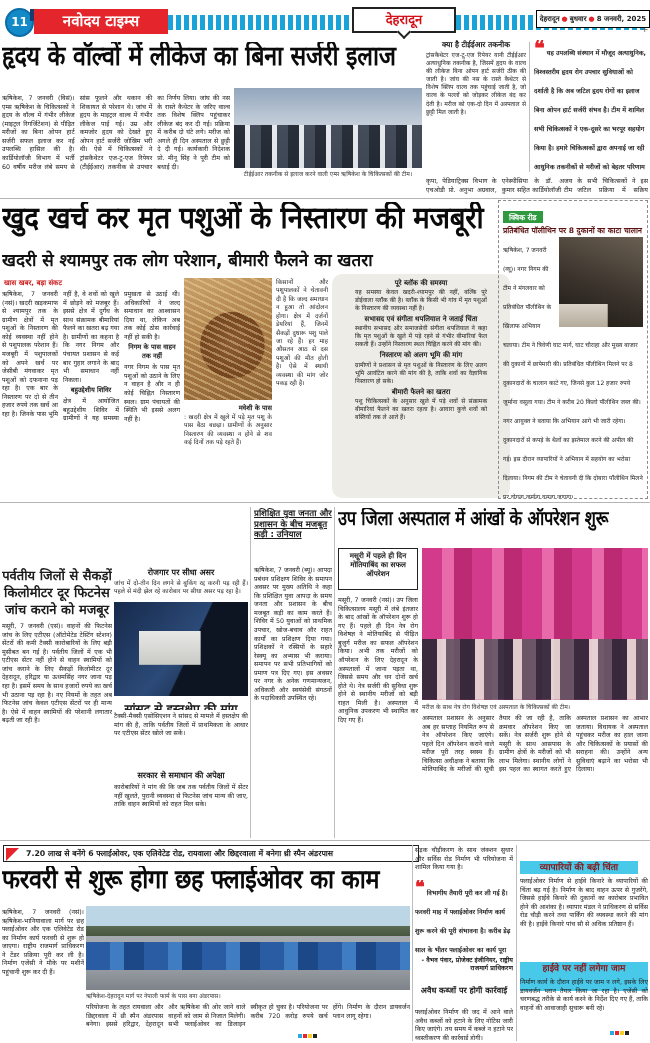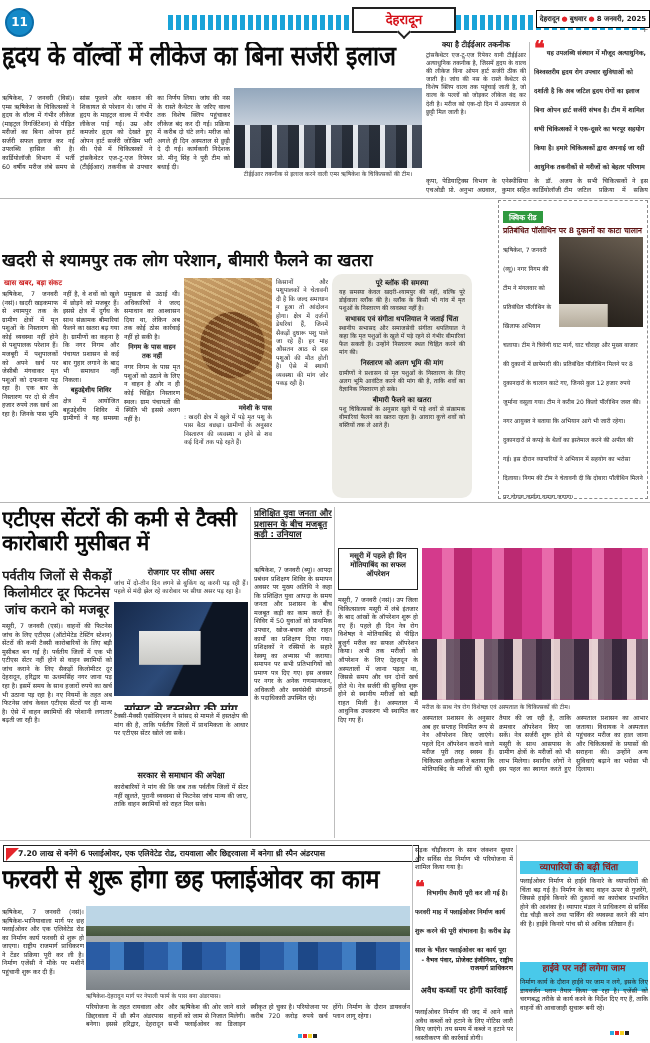--- a/index.html
+++ b/index.html
@@ -59,22 +59,22 @@
   #cattle-lead p{margin:0 0 2px 0;}
   #cattle-lead h5{margin:2px 0;font-size:6.6px;text-align:center;}
   #ph-cow{left:184px;top:278px;width:88px;height:122px;
     background:
       repeating-linear-gradient(25deg,rgba(246,222,164,.4) 0 2px,rgba(0,0,0,0) 2px 6px),
       radial-gradient(62% 46% at 55% 55%,#8a5a33 0%,#74451f 58%,rgba(0,0,0,0) 60%),
       linear-gradient(160deg,#c9a06b,#a87a45 55%,#8a5f33);}
   #cattle-cap{left:184px;top:404px;width:88px;height:94px;font-size:6.2px;line-height:1.35;text-align:justify;overflow:hidden;}
   #cattle-cap .lead{display:block;text-align:right;font-weight:bold;font-size:6.6px;}
   #cattle-mid{left:276px;top:278px;width:52px;height:220px;font-size:6.2px;}
-  #graybox{left:332px;top:274px;width:140px;height:224px;background:#edece6;border-radius:10px;
-           padding:5px 7px;box-sizing:border-box;overflow:hidden;}
+  #graybox{left:332px;top:274px;width:178px;height:224px;background:#edece6;border-radius:10px;
+           padding:5px 23px;box-sizing:border-box;overflow:hidden;}
   #graybox h4{margin:0 0 1px 0;font-size:6.9px;text-align:center;line-height:1.2;}
   #graybox p{margin:0 0 3px 0;font-size:6px;line-height:1.33;text-align:justify;}
 
   
   #quick{left:498px;top:200px;width:150px;height:299px;border:1px dashed #8a8a8a;
          padding:4px;box-sizing:border-box;overflow:hidden;}
   #quick .label{display:inline-block;background:#2f9a40;color:#fff;font-weight:bold;font-size:7.5px;
                 padding:1px 6px;margin-bottom:3px;}
   #quick h3{margin:0 0 2px 0;font-size:7.6px;color:#5d1212;text-align:left;line-height:1.2;}
   #ph-shop{float:right;width:84px;height:90px;margin:0 0 2px 3px;
@@ -112,21 +112,21 @@
     background:
       repeating-linear-gradient(90deg,rgba(38,40,52,.88) 0 15px,rgba(230,224,216,.88) 15px 24px,rgba(94,88,98,.88) 24px 38px) 0 100%/100% 40% no-repeat,
       repeating-linear-gradient(90deg,#d43a8c 0 20px,#e86aab 20px 32px,#bb2a72 32px 50px);}
   #eye-cap{left:422px;top:703px;width:226px;height:9px;font-size:6px;color:#333;overflow:hidden;}
   #eye-body2{left:422px;top:714px;width:226px;height:124px;columns:3;column-gap:5px;}
 
   
   #hr3{top:840px;}
   #banner{left:3px;top:845px;width:416px;height:17px;border:1px solid #222;background:#fff;
           font-size:7.8px;font-weight:bold;line-height:16px;white-space:nowrap;overflow:hidden;
-          padding-left:14px;box-sizing:border-box;}
+          padding-left:22px;box-sizing:border-box;}
   #banner .tri{position:absolute;left:2px;top:2px;width:0;height:0;
                border-top:13px solid #e4252b;border-right:13px solid transparent;}
   #fly-hl{left:2px;top:866px;width:418px;height:38px;font-size:26px;}
   #fly-hl .fit{transform:scaleX(.9);}
   #fly-left{left:2px;top:908px;width:82px;height:132px;}
   #ph-fly{left:86px;top:906px;width:324px;height:84px;
     background:
       linear-gradient(180deg,#bcd6e6 0%,#bcd6e6 24%,#5a6b52 24%,#46553f 36%,rgba(0,0,0,0) 36%),
       repeating-linear-gradient(90deg,#2a5ca4 0 24px,#3f7cc2 24px 38px,#1d4888 38px 58px) 0 36px/100% 28px no-repeat,
       linear-gradient(180deg,#b0b6ba 0%,#9aa0a5 70%,#7d8388 100%);}
@@ -152,20 +152,21 @@
   #dots1{left:298px;top:1034px;}
   #dots2{left:610px;top:1031px;}
   .d1{background:#29abe2;} .d2{background:#e8232a;} .d3{background:#f5d020;} .d4{background:#222;}
 </style>
 </head>
 <body>
 
 <div class="page">
 
   <div class="abs" id="pageno">11</div>
+  <div class="abs" id="masthead">नवोदय टाइम्स</div>
   <div class="abs" id="hdr-stripes"></div>
   <div class="abs" id="edition">देहरादून</div>
   <div class="abs" id="datebox">
     <span>देहरादून</span><span class="dot">●</span><span>बुधवार</span><span class="dot">●</span><span>8 जनवरी, 2025</span>
   </div>
   <div class="abs" id="plus-tr">+</div>
 
   <div class="abs hl" id="heart-hl"><span class="fit">हृदय के वॉल्वों में लीकेज का बिना सर्जरी इलाज</span></div>
   <div class="abs bt" id="heart-body">ऋषिकेश, 7 जनवरी (विसं)। एम्स ऋषिकेश के चिकित्सकों ने हृदय के वॉल्व में गंभीर लीकेज (माइट्रल रिगर्जिटेशन) से पीड़ित मरीजों का बिना ओपन हार्ट सर्जरी सफल इलाज कर नई उपलब्धि हासिल की है। कार्डियोलॉजी विभाग में भर्ती 60 वर्षीय मरीज लंबे समय से सांस फूलने और थकान की शिकायत से परेशान थे। जांच में हृदय के माइट्रल वाल्व में गंभीर लीकेज पाई गई। उम्र और कमजोर हृदय को देखते हुए ओपन हार्ट सर्जरी जोखिम भरी थी। ऐसे में चिकित्सकों ने ट्रांसकैथेटर एज-टू-एज रिपेयर (टीईईआर) तकनीक से उपचार का निर्णय लिया। जांघ की नस के रास्ते कैथेटर के जरिए वाल्व तक विशेष क्लिप पहुंचाकर लीकेज बंद कर दी गई। प्रक्रिया में करीब दो घंटे लगे। मरीज को अगले ही दिन अस्पताल से छुट्टी दे दी गई। कार्यकारी निदेशक प्रो. मीनू सिंह ने पूरी टीम को बधाई दी।</div>
   <div class="abs" id="ph-team"></div>
@@ -176,20 +177,21 @@
   </div>
   <div class="vr" id="vr-teer"></div>
   <div class="abs" id="quote-box">
     <span class="qmark">❝</span>
     <span class="qtext">यह उपलब्धि संस्थान में मौजूद अत्याधुनिक, विश्वस्तरीय हृदय रोग उपचार सुविधाओं को दर्शाती है कि अब जटिल हृदय रोगों का इलाज बिना ओपन हार्ट सर्जरी संभव है। टीम में शामिल सभी चिकित्सकों ने एक-दूसरे का भरपूर सहयोग किया है। हमारे चिकित्सकों द्वारा अपनाई जा रही आधुनिक तकनीकों से मरीजों को बेहतर परिणाम मिल रहे हैं।</span>
     
   </div>
   <div class="abs bt" id="heart-body2">कृपा, पेडियाट्रिक्स विभाग के एचओडी प्रो. अनुभा अग्रवाल, एनेस्थीसिया के डॉ. अजय कुमार सहित कार्डियोलॉजी टीम के सभी चिकित्सकों ने इस जटिल प्रक्रिया में सक्रिय भागीदारी निभाई।</div>
   <div class="hline" id="hr1"></div>
 
+  <div class="abs hl" id="cattle-hl"><span class="fit">खुद खर्च कर मृत पशुओं के निस्तारण की मजबूरी</span></div>
   <div class="abs" id="cattle-sub">खदरी से श्यामपुर तक लोग परेशान, बीमारी फैलने का खतरा</div>
   <div class="abs" id="cattle-kicker">खास खबर, बड़ा संकट</div>
   <div class="abs bt" id="cattle-lead">
     <p>ऋषिकेश, 7 जनवरी (नसं)। खदरी खड़कमाफ से श्यामपुर तक के ग्रामीण क्षेत्रों में मृत पशुओं के निस्तारण की कोई व्यवस्था नहीं होने से पशुपालक परेशान हैं। मजबूरी में पशुपालकों को अपने खर्च पर जेसीबी मंगवाकर मृत पशुओं को दफनाना पड़ रहा है। एक बार के निस्तारण पर दो से तीन हजार रुपये तक खर्च आ रहा है। जिनके पास भूमि नहीं है, वे शवों को खुले में छोड़ने को मजबूर हैं। इससे क्षेत्र में दुर्गंध के साथ संक्रामक बीमारियां फैलने का खतरा बढ़ गया है। ग्रामीणों का कहना है कि नगर निगम और पंचायत प्रशासन से कई बार गुहार लगाने के बाद भी समाधान नहीं निकला।</p>
     <h5>बहुउद्देशीय शिविर</h5>
     <p>क्षेत्र में आयोजित बहुउद्देशीय शिविर में ग्रामीणों ने यह समस्या प्रमुखता से उठाई थी। अधिकारियों ने जल्द समाधान का आश्वासन दिया था, लेकिन अब तक कोई ठोस कार्रवाई नहीं हो सकी है।</p>
     <h5>निगम के पास वाहन तक नहीं</h5>
     <p>नगर निगम के पास मृत पशुओं को उठाने के लिए न वाहन है और न ही कोई चिह्नित निस्तारण स्थल। ग्राम पंचायतों की स्थिति भी इससे अलग नहीं है।</p>
   </div>
   <div class="abs" id="ph-cow"></div>
@@ -217,34 +219,34 @@
       <span class="qt">ऋषिकेश, 7 जनवरी (ब्यू)। नगर निगम की टीम ने मंगलवार को प्रतिबंधित पॉलीथिन के खिलाफ अभियान चलाया। टीम ने त्रिवेणी घाट मार्ग, घाट चौराहा और मुख्य बाजार की दुकानों में छापेमारी की। प्रतिबंधित पॉलीथिन मिलने पर 8 दुकानदारों के चालान काटे गए, जिनसे कुल 12 हजार रुपये जुर्माना वसूला गया। टीम ने करीब 20 किलो पॉलीथिन जब्त की। नगर आयुक्त ने बताया कि अभियान आगे भी जारी रहेगा। दुकानदारों से कपड़े के थैलों का इस्तेमाल करने की अपील की गई। इस दौरान व्यापारियों ने अभियान में सहयोग का भरोसा दिलाया। निगम की टीम ने चेतावनी दी कि दोबारा पॉलीथिन मिलने पर दोगुना जुर्माना वसूला जाएगा।</span>
     </div>
     
     
   </div>
   <div class="hline" id="hr2"></div>
 
   <div class="vr" id="vr-a"></div>
   <div class="vr" id="vr-b"></div>
 
-  <div class="abs hl" id="ats-hl">एटीएस सेंटरों की कमी से टैक्सी कारोबारी मुसीबत में</div>
   <div class="abs ch" id="ats-deck">पर्वतीय जिलों से सैकड़ों किलोमीटर दूर फिटनेस जांच कराने को मजबूर वाहन स्वामी</div>
   <div class="abs bt" id="ats-body">मसूरी, 7 जनवरी (एसं)। वाहनों की फिटनेस जांच के लिए एटीएस (ऑटोमेटेड टेस्टिंग स्टेशन) सेंटरों की कमी टैक्सी कारोबारियों के लिए बड़ी मुसीबत बन गई है। पर्वतीय जिलों में एक भी एटीएस सेंटर नहीं होने से वाहन स्वामियों को जांच कराने के लिए सैकड़ों किलोमीटर दूर देहरादून, हरिद्वार या ऊधमसिंह नगर जाना पड़ रहा है। इसमें समय के साथ हजारों रुपये का खर्च भी उठाना पड़ रहा है। नए नियमों के तहत अब फिटनेस जांच केवल एटीएस सेंटरों पर ही मान्य है। ऐसे में वाहन स्वामियों की परेशानी लगातार बढ़ती जा रही है।</div>
   <div class="abs ch" id="ats-h2">रोजगार पर सीधा असर</div>
   <div class="abs bt" id="ats-t2">जांच में दो-तीन दिन लगने से बुकिंग रद्द करनी पड़ रही हैं। पहले से मंदी झेल रहे कारोबार पर सीधा असर पड़ रहा है।</div>
   <div class="abs" id="ph-clip"></div>
   <div class="abs ch" id="ats-h3">सांसद से हस्तक्षेप की मांग</div>
   <div class="abs bt" id="ats-t3">टैक्सी-मैक्सी एसोसिएशन ने सांसद से मामले में हस्तक्षेप की मांग की है, ताकि पर्वतीय जिलों में प्राथमिकता के आधार पर एटीएस सेंटर खोले जा सकें।</div>
   <div class="abs ch" id="ats-h4">सरकार से समाधान की अपेक्षा</div>
   <div class="abs bt" id="ats-t4">कारोबारियों ने मांग की कि जब तक पर्वतीय जिलों में सेंटर नहीं खुलते, पुरानी व्यवस्था से फिटनेस जांच मान्य की जाए, ताकि वाहन स्वामियों को राहत मिल सके।</div>
 
   <div class="abs" id="training-hl">प्रशिक्षित युवा जनता और प्रशासन के बीच मजबूत कड़ी : उनियाल</div>
   <div class="abs bt" id="training-body">ऋषिकेश, 7 जनवरी (ब्यू)। आपदा प्रबंधन प्रशिक्षण शिविर के समापन अवसर पर मुख्य अतिथि ने कहा कि प्रशिक्षित युवा आपदा के समय जनता और प्रशासन के बीच मजबूत कड़ी का काम करते हैं। शिविर में 50 युवाओं को प्राथमिक उपचार, खोज-बचाव और राहत कार्यों का प्रशिक्षण दिया गया। प्रशिक्षकों ने रस्सियों के सहारे रेस्क्यू का अभ्यास भी कराया। समापन पर सभी प्रतिभागियों को प्रमाण पत्र दिए गए। इस अवसर पर नगर के अनेक गणमान्यजन, अधिकारी और स्वयंसेवी संगठनों के पदाधिकारी उपस्थित रहे।</div>
 
+  <div class="abs hl" id="eye-hl"><span class="fit">उप जिला अस्पताल में आंखों के ऑपरेशन शुरू</span></div>
   <div class="abs" id="eye-deck">मसूरी में पहले ही दिन मोतियाबिंद का सफल ऑपरेशन</div>
   <div class="abs bt" id="eye-body">मसूरी, 7 जनवरी (नसं)। उप जिला चिकित्सालय मसूरी में लंबे इंतजार के बाद आंखों के ऑपरेशन शुरू हो गए हैं। पहले ही दिन नेत्र रोग विशेषज्ञ ने मोतियाबिंद से पीड़ित बुजुर्ग मरीज का सफल ऑपरेशन किया। अभी तक मरीजों को ऑपरेशन के लिए देहरादून के अस्पतालों में जाना पड़ता था, जिससे समय और धन दोनों खर्च होते थे। नेत्र सर्जरी की सुविधा शुरू होने से स्थानीय मरीजों को बड़ी राहत मिली है। अस्पताल में आधुनिक उपकरण भी स्थापित कर दिए गए हैं।</div>
   <div class="abs" id="ph-eye"></div>
   <div class="abs" id="eye-cap">मरीज के साथ नेत्र रोग विशेषज्ञ एवं अस्पताल के चिकित्सकों की टीम।</div>
   <div class="abs bt" id="eye-body2">अस्पताल प्रशासन के अनुसार अब हर सप्ताह नियमित रूप से नेत्र ऑपरेशन किए जाएंगे। पहले दिन ऑपरेशन कराने वाले मरीज पूरी तरह स्वस्थ हैं। चिकित्सा अधीक्षक ने बताया कि मोतियाबिंद के मरीजों की सूची तैयार की जा रही है, ताकि क्रमवार ऑपरेशन किए जा सकें। नेत्र सर्जरी शुरू होने से मसूरी के साथ आसपास के ग्रामीण क्षेत्रों के मरीजों को भी लाभ मिलेगा। स्थानीय लोगों ने इस पहल का स्वागत करते हुए अस्पताल प्रशासन का आभार जताया। विधायक ने अस्पताल पहुंचकर मरीज का हाल जाना और चिकित्सकों के प्रयासों की सराहना की। उन्होंने अन्य सुविधाएं बढ़ाने का भरोसा भी दिलाया।</div>
   <div class="hline" id="hr3"></div>
 
   <div class="abs" id="banner">
     <span class="tri"></span>
     <span>7.20 लाख से बनेंगे 6 फ्लाईओवर, एक एलिवेटेड रोड, रायवाला और छिद्दरवाला में बनेगा थ्री स्पैन अंडरपास</span>

